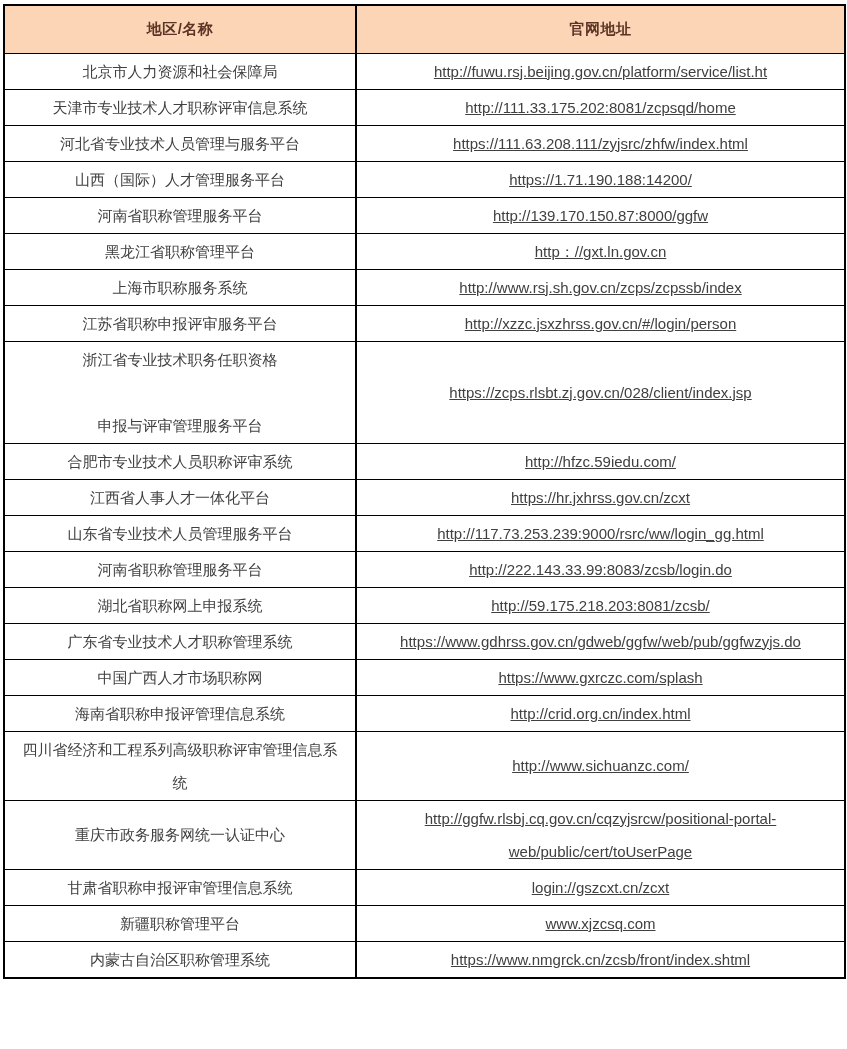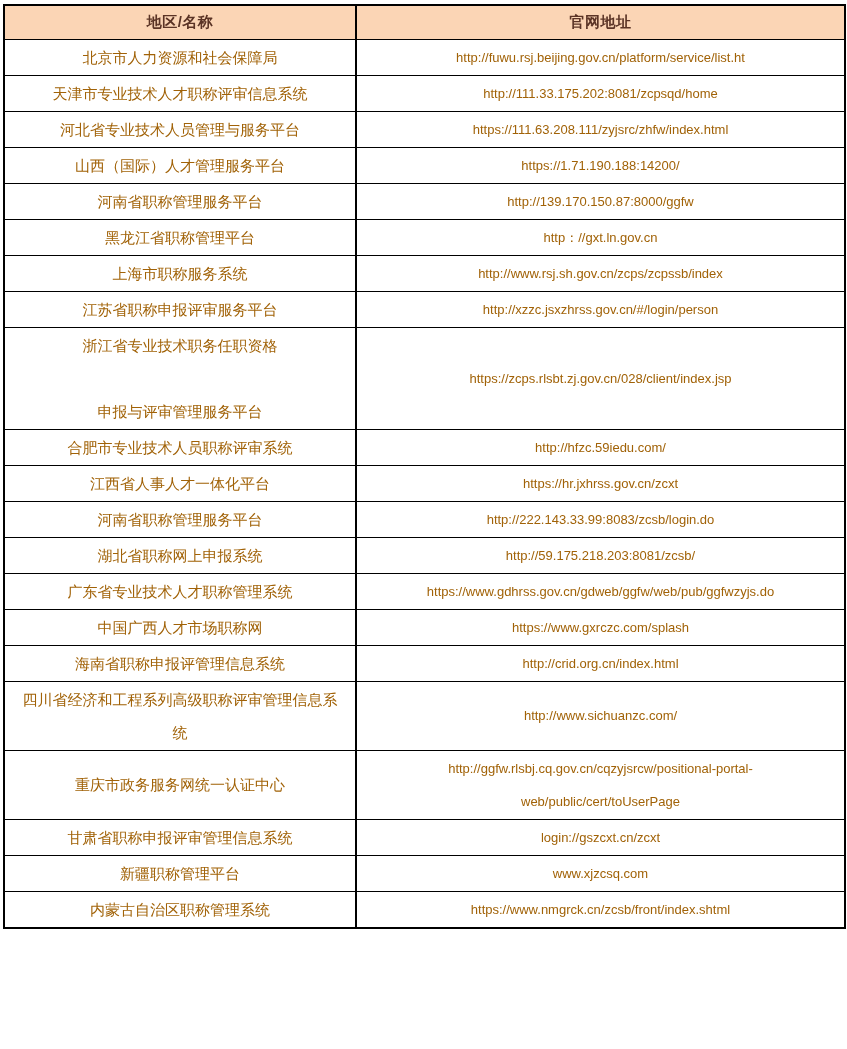--- a/index.html
+++ b/index.html
@@ -34,35 +34,36 @@
     text-align: center;
     vertical-align: middle;
     white-space: pre-line;
     overflow-wrap: break-word;
   }
   th.col-header {
     background: #FBD5B5;
     color: #5B3426;
     font-weight: bold;
     font-size: 15px;
-    height: 34px;
+    height: 48px;
     letter-spacing: 0.5px;
   }
   td {
-    color: #a16207;
+    color: #404040;
     height: 35px;
     padding: 1px 4px;
   }
   td.name-cell {
     font-size: 15px;
     line-height: 33px;
   }
   td.url-cell {
-    font-size: 13px;
+    font-size: 15px;
     line-height: 33px;
+    text-decoration: underline;
   }
 </style>
 </head>
 <body>
 
 <div class="table-wrap">
   <table>
     <colgroup>
       <col class="c-region">
       <col class="c-url">
@@ -125,20 +126,24 @@
   <tr>
     <td class="name-cell">合肥市专业技术人员职称评审系统</td>
     <td class="url-cell">http://hfzc.59iedu.com/</td>
   </tr>
 
   <tr>
     <td class="name-cell">江西省人事人才一体化平台</td>
     <td class="url-cell">https://hr.jxhrss.gov.cn/zcxt</td>
   </tr>
 
+  <tr>
+    <td class="name-cell">山东省专业技术人员管理服务平台</td>
+    <td class="url-cell">http://117.73.253.239:9000/rsrc/ww/login_gg.html</td>
+  </tr>
 
   <tr>
     <td class="name-cell">河南省职称管理服务平台</td>
     <td class="url-cell">http://222.143.33.99:8083/zcsb/login.do</td>
   </tr>
 
 
   <tr>
     <td class="name-cell">湖北省职称网上申报系统</td>
     <td class="url-cell">http://59.175.218.203:8081/zcsb/</td>

